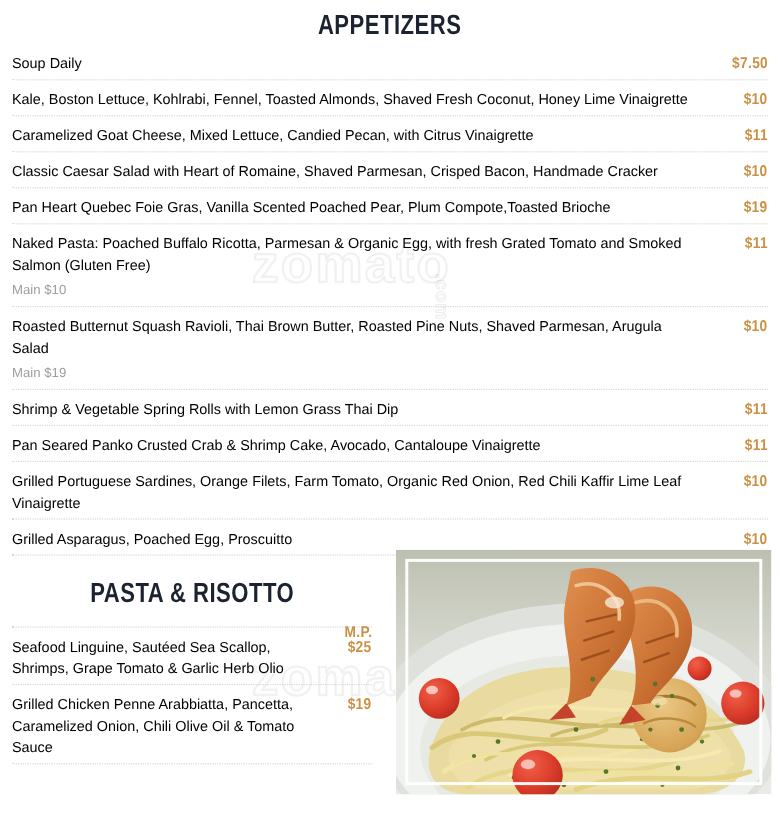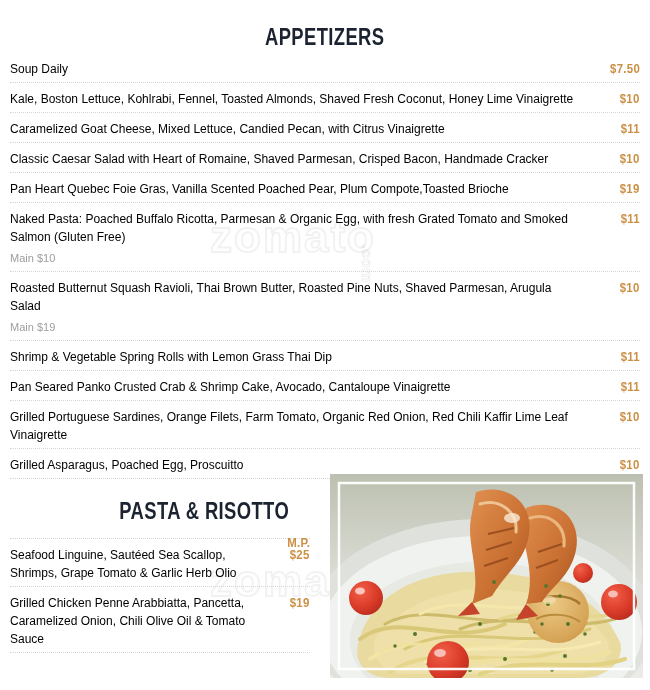--- a/index.html
+++ b/index.html
@@ -17,28 +17,28 @@
     color:transparent; -webkit-text-stroke:2px rgba(0,0,0,0.055);
     z-index:1; user-select:none;
   }
   .watermark .wm-main { font-size:44px; }
   .watermark .wm-com  { display:inline-block; font-size:15px; -webkit-text-stroke:1px rgba(0,0,0,0.07);
                         transform:rotate(90deg) translateX(6px); transform-origin:left top; letter-spacing:1px; }
   .wm1 { left:210px; top:196px; }
   .wm2 { left:210px; top:540px; }
 
   
-  .inner { position:relative; z-index:2; padding:0 10px;margin-top:16px; }
+  .inner { position:relative; z-index:2; padding:0 10px; }
   .sec-title { margin:0; text-align:center; color:#1c2330; }
   .sec-title .t {
     display:inline-block; font-size:23px; font-weight:700; letter-spacing:0.5px;
     transform:scaleX(0.8); transform-origin:center;
   }
   .apps-title { padding-top:7px; padding-bottom:2px; }
-  .pasta-title { padding-bottom:2px;text-align:right; }
+  .pasta-title { padding-bottom:2px; }
 
   .menu-row { position:relative; padding:7px 55px 4px 0; border-bottom:1px dotted #d6d6d6; }
   .item-name { font-size:12px; line-height:18px; color:#000000; max-width:585px; }
   .item-note { font-size:11px; line-height:13px; color:#9d9d9d; margin-top:6px; padding-bottom:2px; }
   .item-price {
     position:absolute; right:0; top:8px;
     font-size:13px; font-weight:700; color:#cb9045;
     transform:scaleX(0.88); transform-origin:right top; letter-spacing:0.3px;
   }
 

